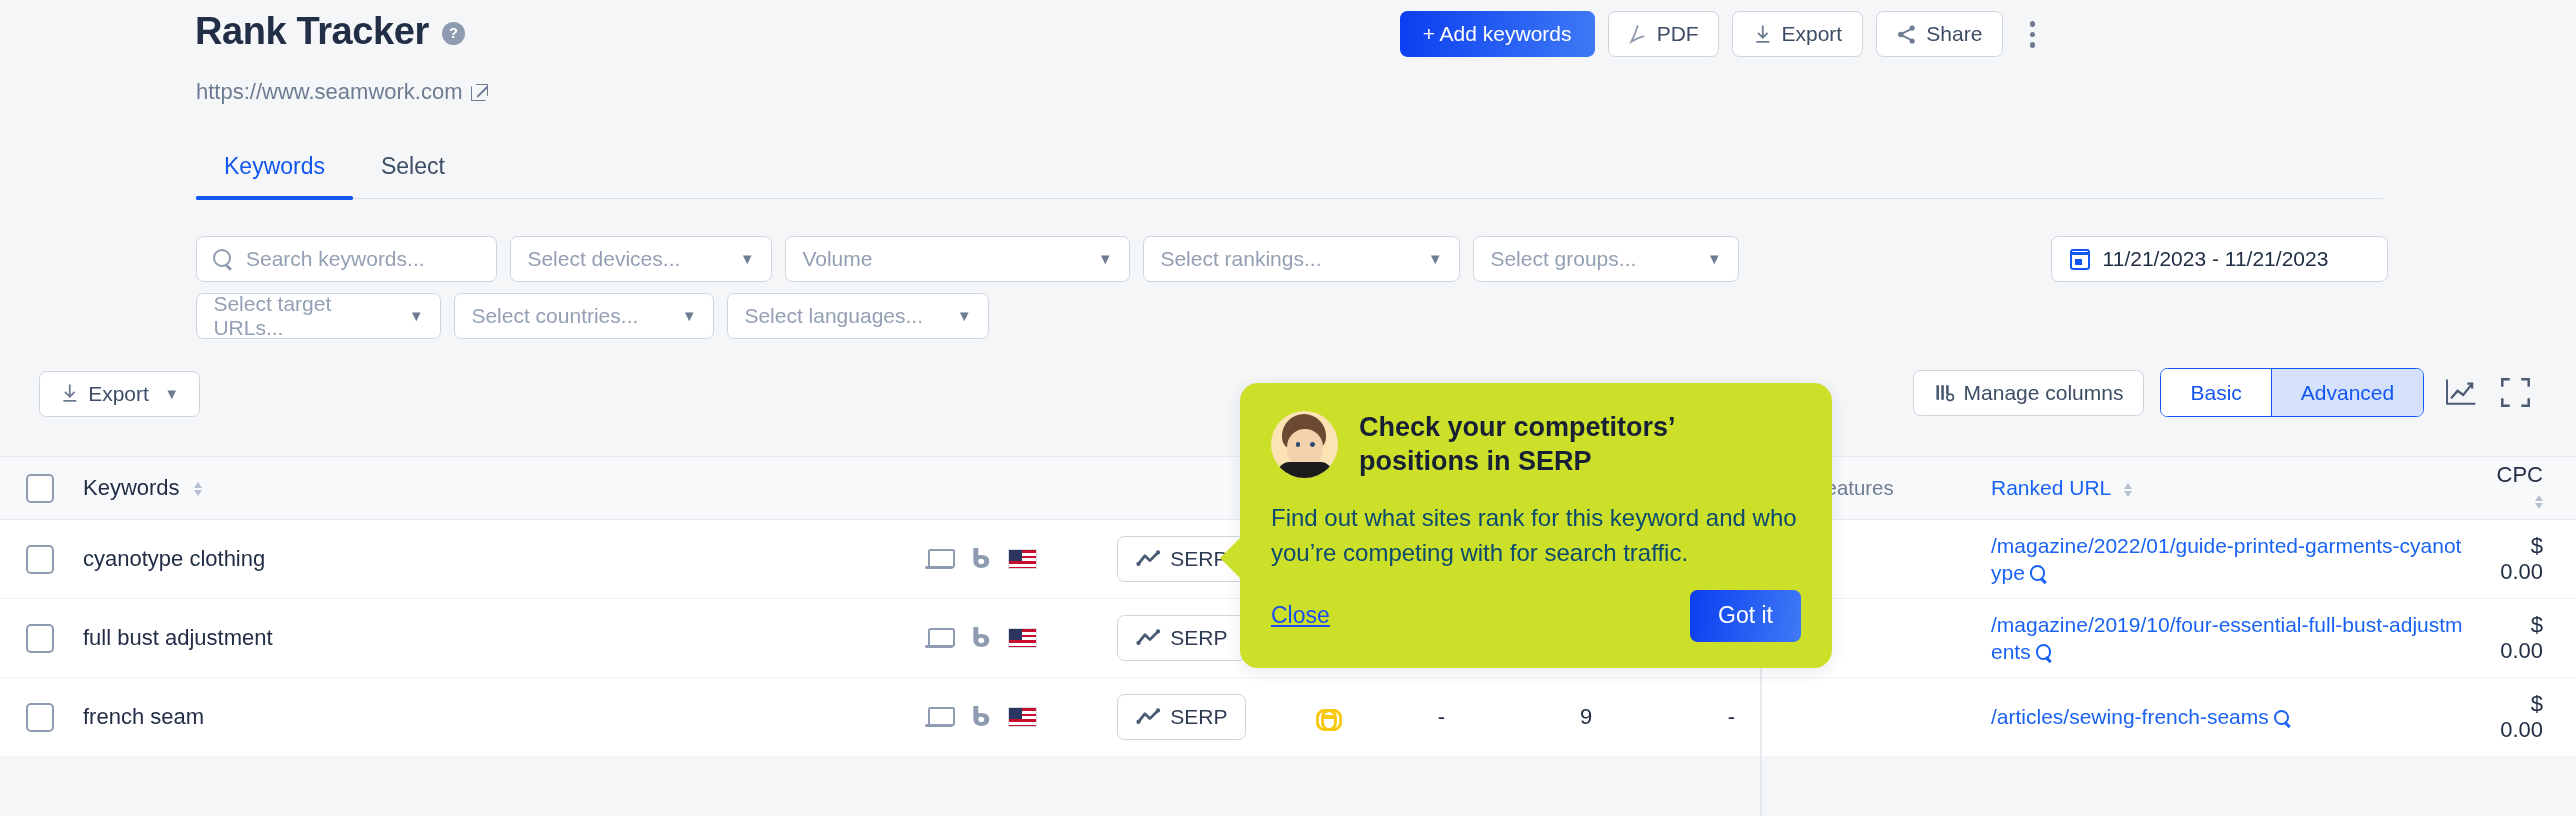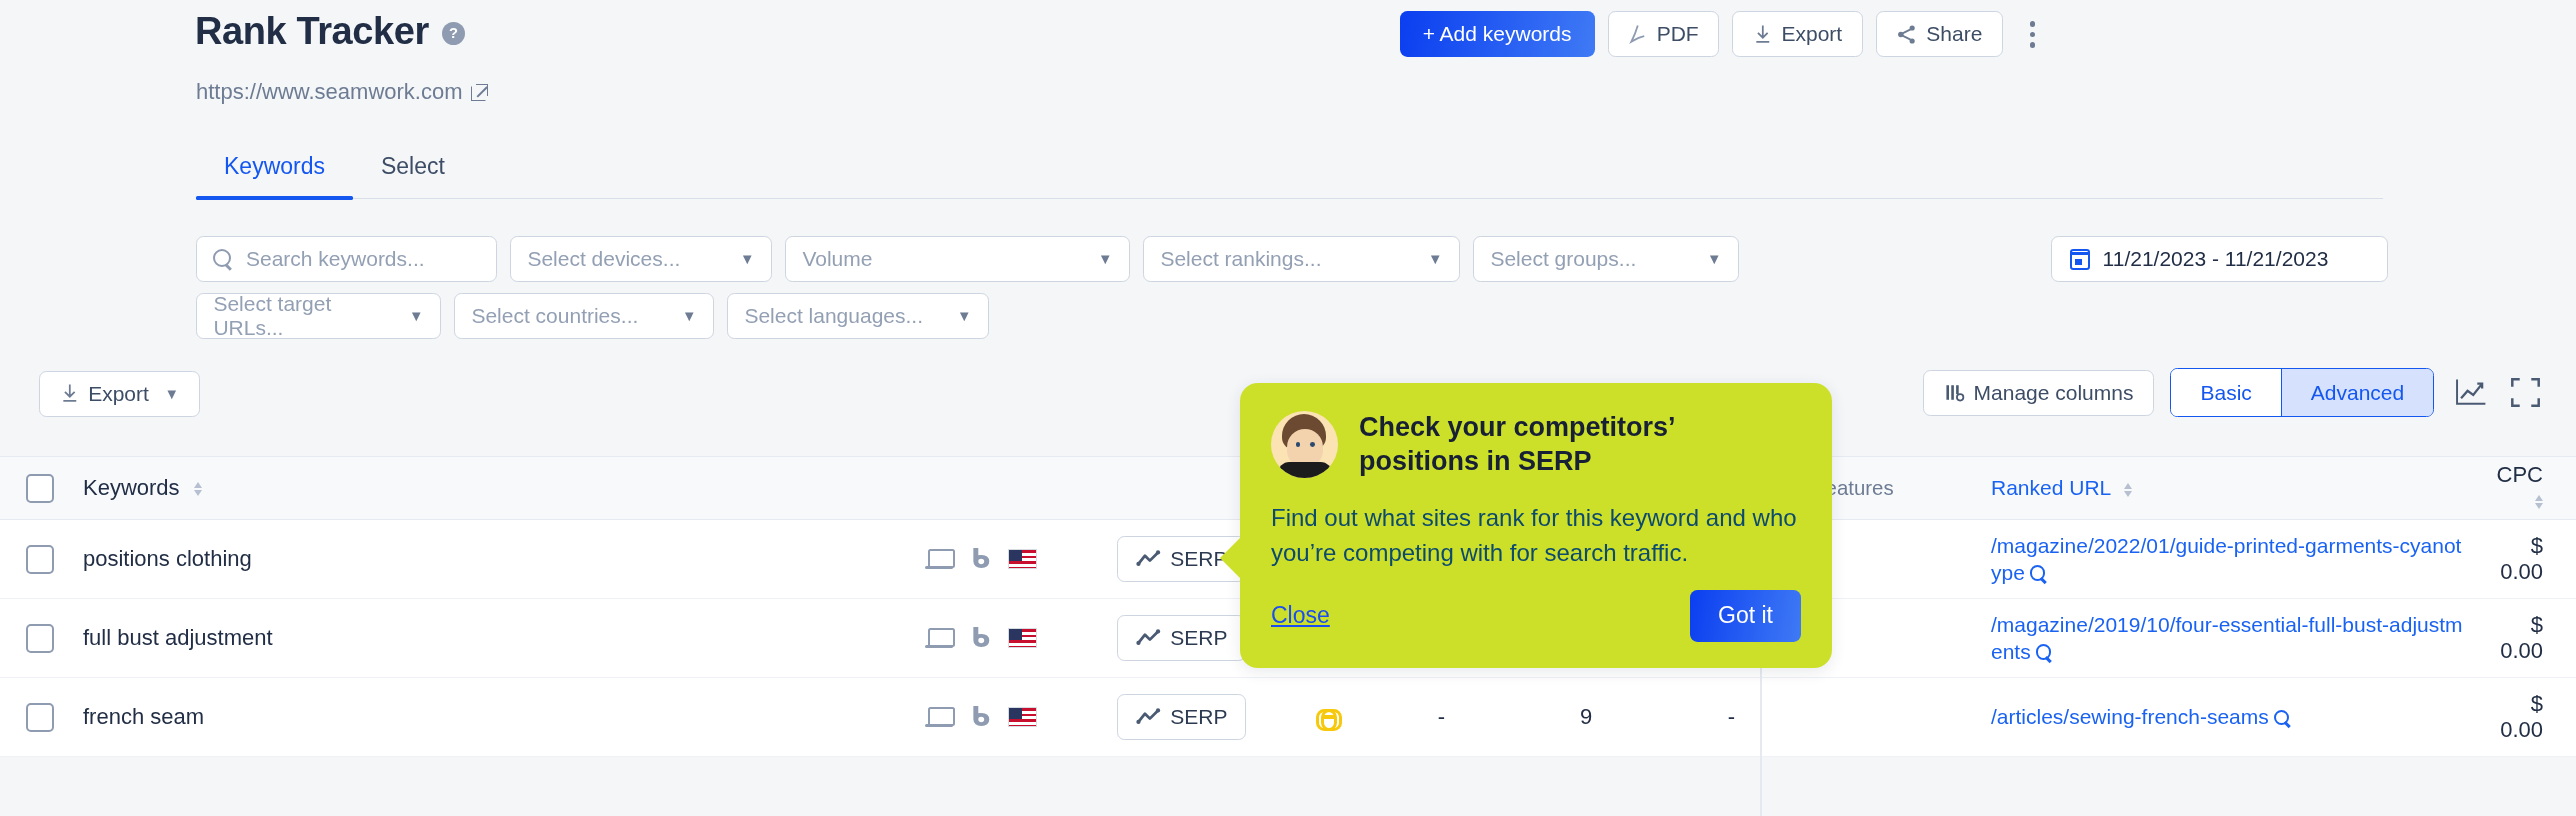--- a/index.html
+++ b/index.html
@@ -65,21 +65,21 @@
   .w-languages { width: 262px; }
   .daterange { position: absolute; right: 0; top: 0; width: 337px; height: 46px; border: 1.6px solid #cdd5e0; border-radius: 7.4px; background:#fff;
     display: flex; align-items: center; gap: 13px; padding: 0 18px; font-size: 21px; color: #212e45; cursor: pointer; }
   .cal { width: 19.6px; height: 21px; border: 2.5px solid #1356f0; border-radius: 3.3px; position: relative; flex: none; }
   .cal::before { content:""; position:absolute; left:-2.5px; right:-2.5px; top:1.6px; height:2.5px; background:#1356f0; }
   .cal::after { content:""; position:absolute; left:3.3px; bottom:2.5px; width:6.5px; height:5.7px; background:#1356f0; }
 
   
   .tbar { position: absolute; left: 0; top: 368px; width: 2576px; height: 59px; }
   .tbar .exp { position: absolute; left: 39px; top: 2.5px; }
-  .tbar-right { position: absolute; right: 31px; top: 0; display: flex; align-items: center; gap: 16.4px; }
+  .tbar-right { position: absolute; right: 41px; top: 0; display: flex; align-items: center; gap: 16.4px; }
   .seg { display: flex; border: 1.6px solid #1356f0; border-radius: 7.4px; overflow: hidden; height: 49px; }
   .seg div { display: flex; align-items: center; justify-content: center; padding: 0 29px; font-size: 21px; color: #1356f0; background: #ffffff; cursor: pointer; }
   .seg div.on { background: #d6e2fd; }
   .seg div + div { border-left: 1.6px solid #1356f0; }
   .icon-btn { width: 39px; height: 43px; display: flex; align-items: center; justify-content: center; cursor: pointer; }
 
   
   .tbl { position: absolute; left: 0; top: 456px; width: 2576px; background: #ffffff; }
   .thead { display: flex; align-items: center; height: 64px; background: #f7f9fb; border-top: 1.6px solid #e6eaf0; border-bottom: 1.6px solid #e6eaf0; font-size: 20.4px; color: #6d7c93; }
   .trow { display: flex; align-items: center; height: 79px; border-bottom: 1.6px solid #eef1f5; background:#ffffff; }
@@ -299,21 +299,21 @@
             <i class="up"></i>
             <i class="dn"></i>
           </span>
       </div>
     </div>
 
     <div class="trow">
       <div class="c-check">
           <div class="chk"></div>
         </div>
-      <div class="c-kw">positions clothing</div>
+      <div class="c-kw">cyanotype clothing</div>
       <div class="c-dev">
         <span class="lap"></span>
         <span class="bing">ᑲ</span>
         <span class="flag"></span>
       </div>
       <div class="c-serp">
         <div class="serp-btn">
           <svg width="24.5" height="18" viewBox="0 0 30 22">
             <path d="M3 17 L11 7 L17 13 L27 3" fill="none" stroke="#4a5a72" stroke-width="3.4" stroke-linecap="round" stroke-linejoin="round"></path>
             <circle cx="3" cy="17" r="2.6" fill="#4a5a72"></circle>

